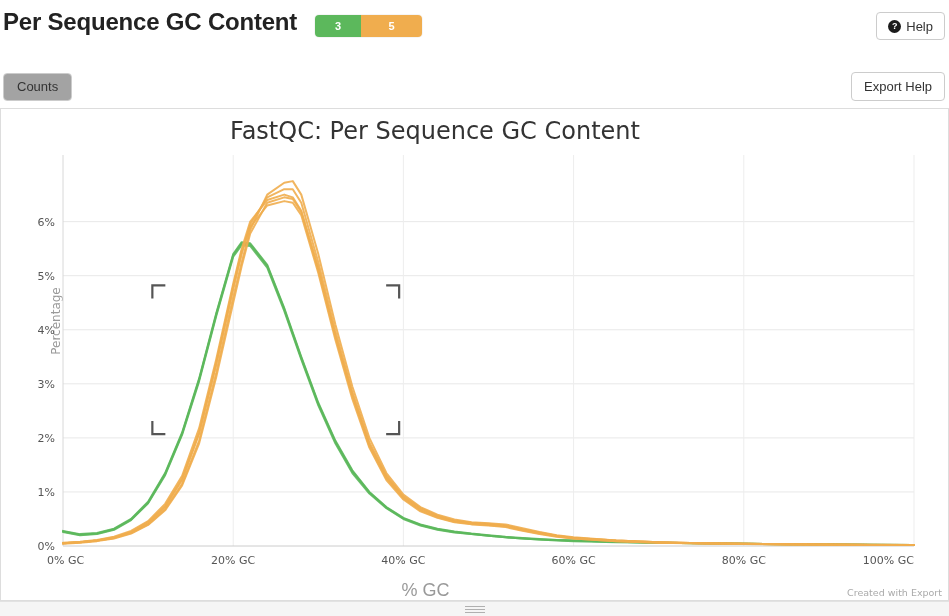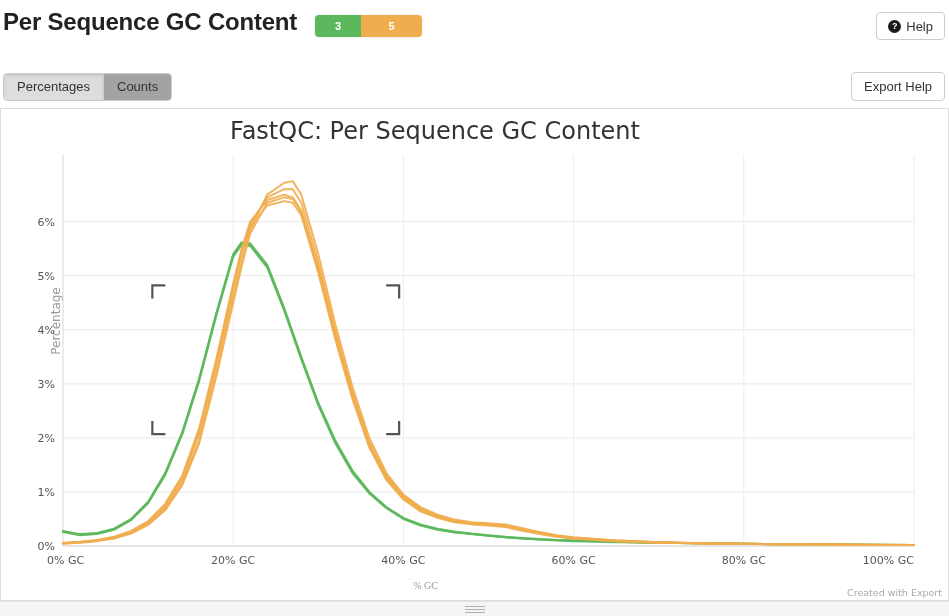--- a/index.html
+++ b/index.html
@@ -162,23 +162,23 @@
     font-size: 12px;
     color: #999999;
     font-family: "DejaVu Sans", sans-serif;
   }
   .axis-xlabel {
     position: absolute;
     left: 0;
     top: 471px;
     width: 849px;
     text-align: center;
-    font-size: 10px;
+    font-size: 18px;
     color: #999999;
-    font-family: Liberation Serif, serif;
+    font-family: Liberation Sans, sans-serif;
   }
   .credit {
     position: absolute;
     right: 6px;
     bottom: 2px;
     font-size: 9.5px;
     color: #aaaaaa;
     font-family: "DejaVu Sans", sans-serif;
   }
   .chart-svg {
@@ -229,21 +229,20 @@
     </div>
 
     <div class="help-button">
       <span class="help-icon">?</span>
       <span>Help</span>
     </div>
   </div>
 
 
   <div class="tab-group">
-    <button class="tab-btn active">Percentages</button>
     <button class="tab-btn">Counts</button>
   </div>
 
   <button class="export-button">Export Help</button>
 
   <div class="plot-panel">
     <div class="plot-title">FastQC: Per Sequence GC Content</div>
     <div class="axis-ylabel">Percentage</div>
     <div class="axis-xlabel">% GC</div>
     <div class="credit">Created with Export</div>

